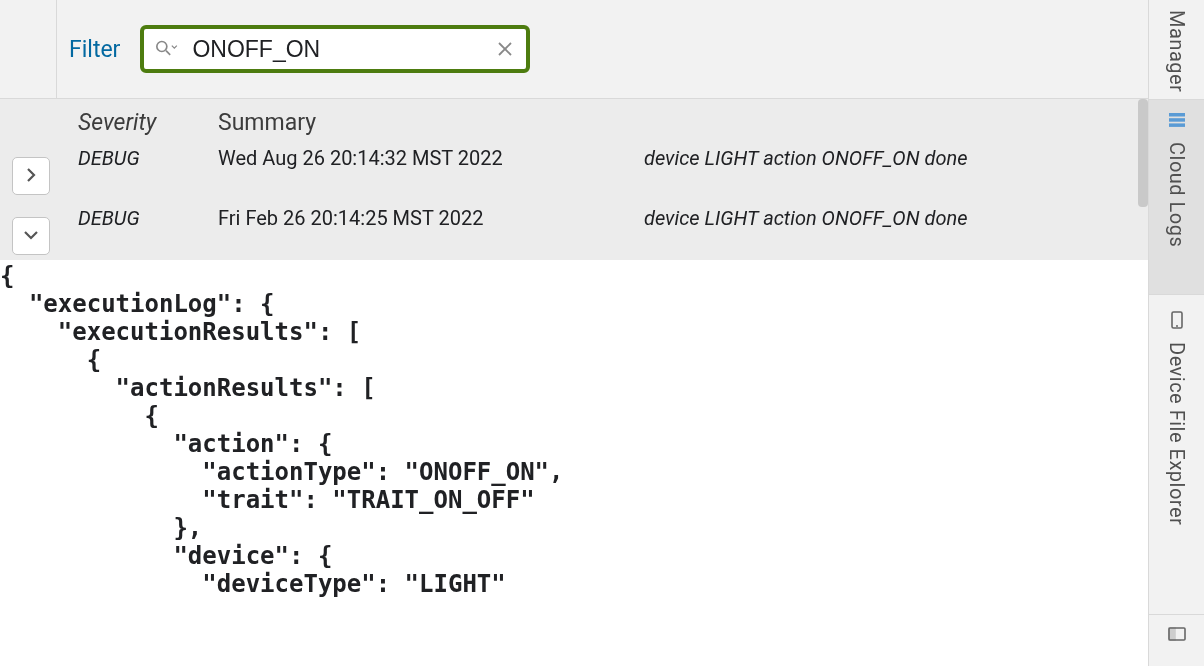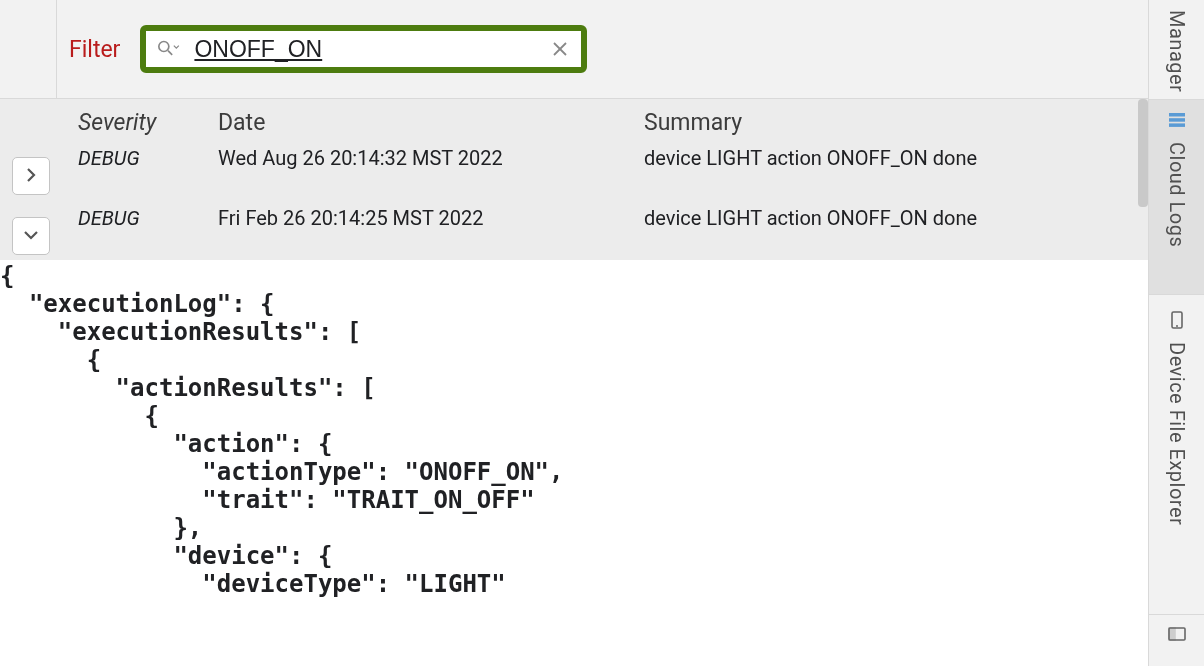--- a/index.html
+++ b/index.html
@@ -37,32 +37,31 @@
     left: 0;
     top: 0;
     width: 57px;
     height: 99px;
     background: #f2f2f2;
     border-right: 1px solid #d9d9d9;
     border-bottom: 1px solid #d9d9d9;
   }
   .filter-label {
     font-size: 23px;
-    color: #b91c1c;
+    color: #0369a1;
   }
   .search-field {
     display: flex;
     align-items: center;
-    width: 447px;
+    width: 390px;
     height: 48px;
-    border: 6px solid #4d7c0f;
+    border: 4px solid #4d7c0f;
     border-radius: 6px;
     background: #fff;
     padding: 0 10px;
-    text-decoration: underline;
   }
   .search-icon {
     color: #888;
     display: flex;
     align-items: center;
     margin-right: 4px;
   }
   .search-input {
     flex: 1;
     border: none;
@@ -181,20 +180,21 @@
     letter-spacing: 0.5px;
   }
   .tab-manager { top: 0; height: 98px; }
   .tab-cloud-logs { top: 99px; height: 196px; background: #e0e0e0; border-bottom: 1px solid #d9d9d9; border-top: 1px solid #d9d9d9;}
   .tab-device-file { top: 300px; height: 306px; }
   .tab-bottom { top: 614px; height: 52px; border-top: 1px solid #d9d9d9;}
   .icon20 { width: 20px; height: 20px; }
   .summary-text {
     white-space: nowrap;
     overflow: hidden;
+    font-style: italic;
   }
 </style>
 </head>
 <body>
 
 <div class="main-area">
 
   <div class="left-gutter-top"></div>
 
   <div class="filter-bar">
@@ -213,21 +213,20 @@
           <line x1="1" y1="1" x2="13" y2="13"></line>
           <line x1="13" y1="1" x2="1" y2="13"></line>
         </svg>
       </span>
     </div>
   </div>
 
   <div class="table-header">
     <div class="col-toggle"></div>
     <div class="col-sev">Severity</div>
-    <div class="col-date">Date</div>
     <div class="col-summary">Summary</div>
   </div>
 
   <div class="row row1">
     <div class="toggle-container">
       <div class="toggle-box">
         <span>
           <svg width="16" height="16" viewBox="0 0 16 16" fill="none" stroke="#555" stroke-width="2.2">
             <path d="M5 2 L11 8 L5 14"></path>
           </svg>

